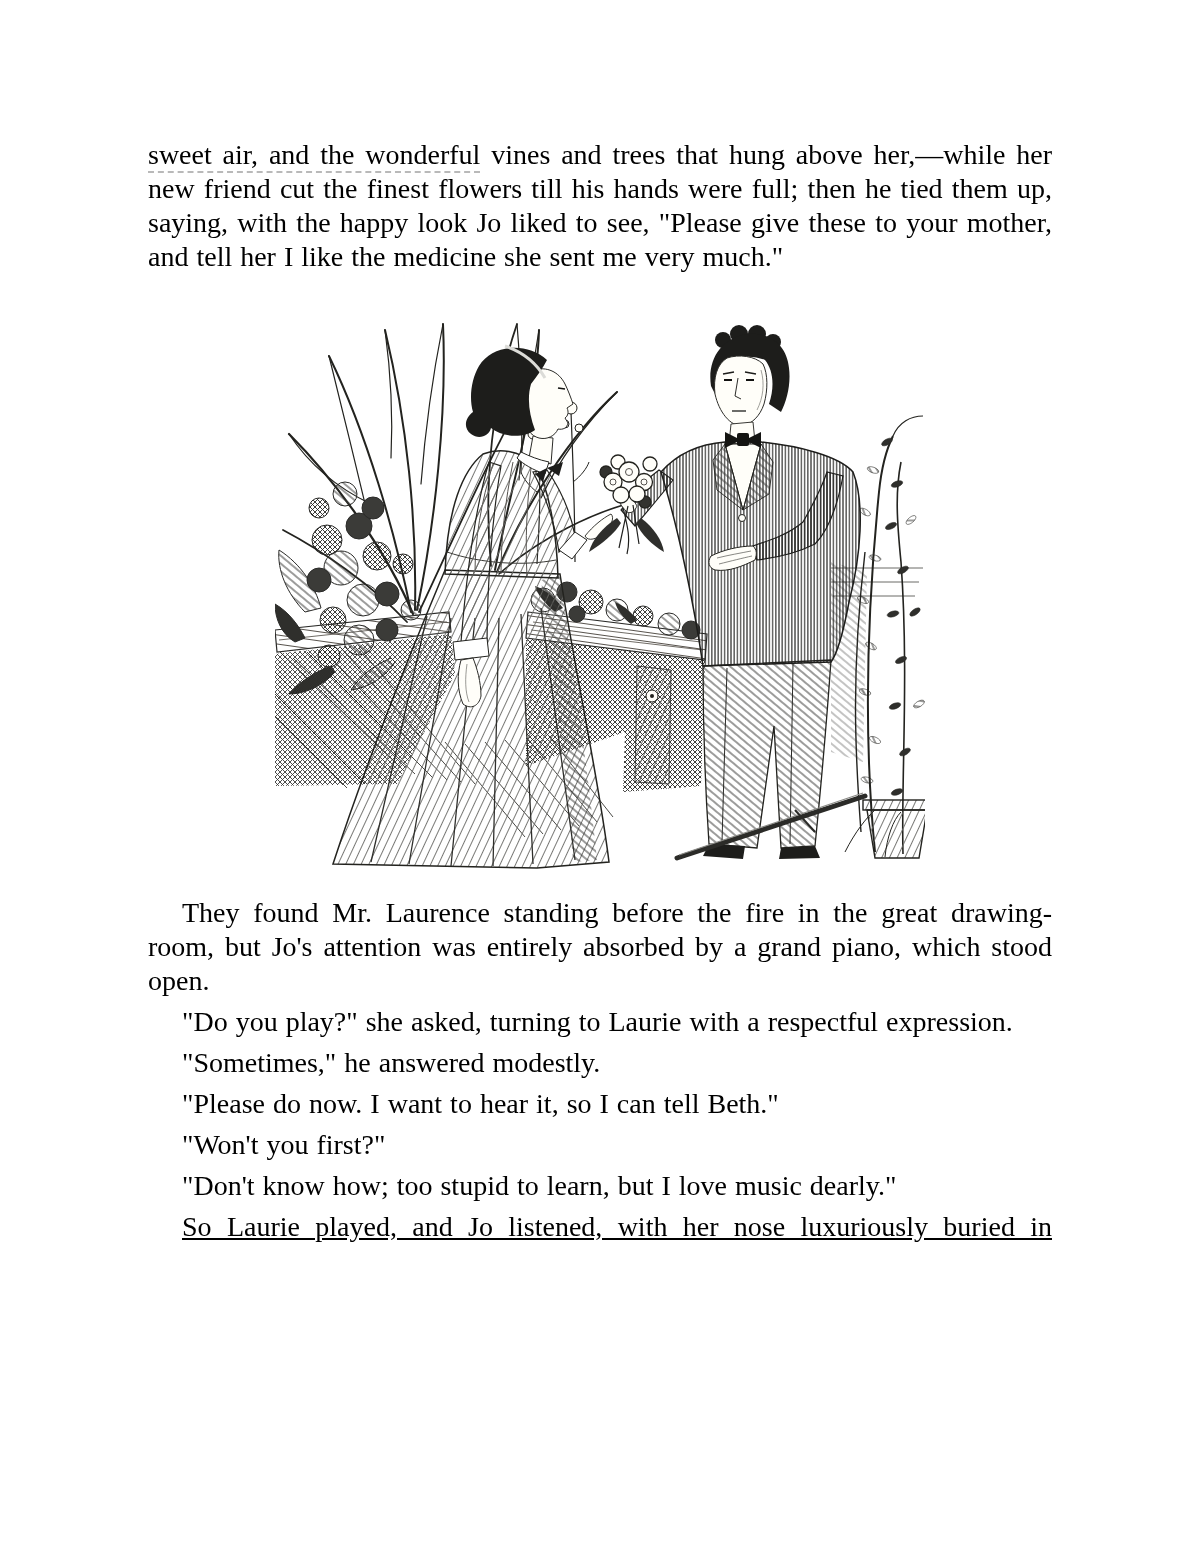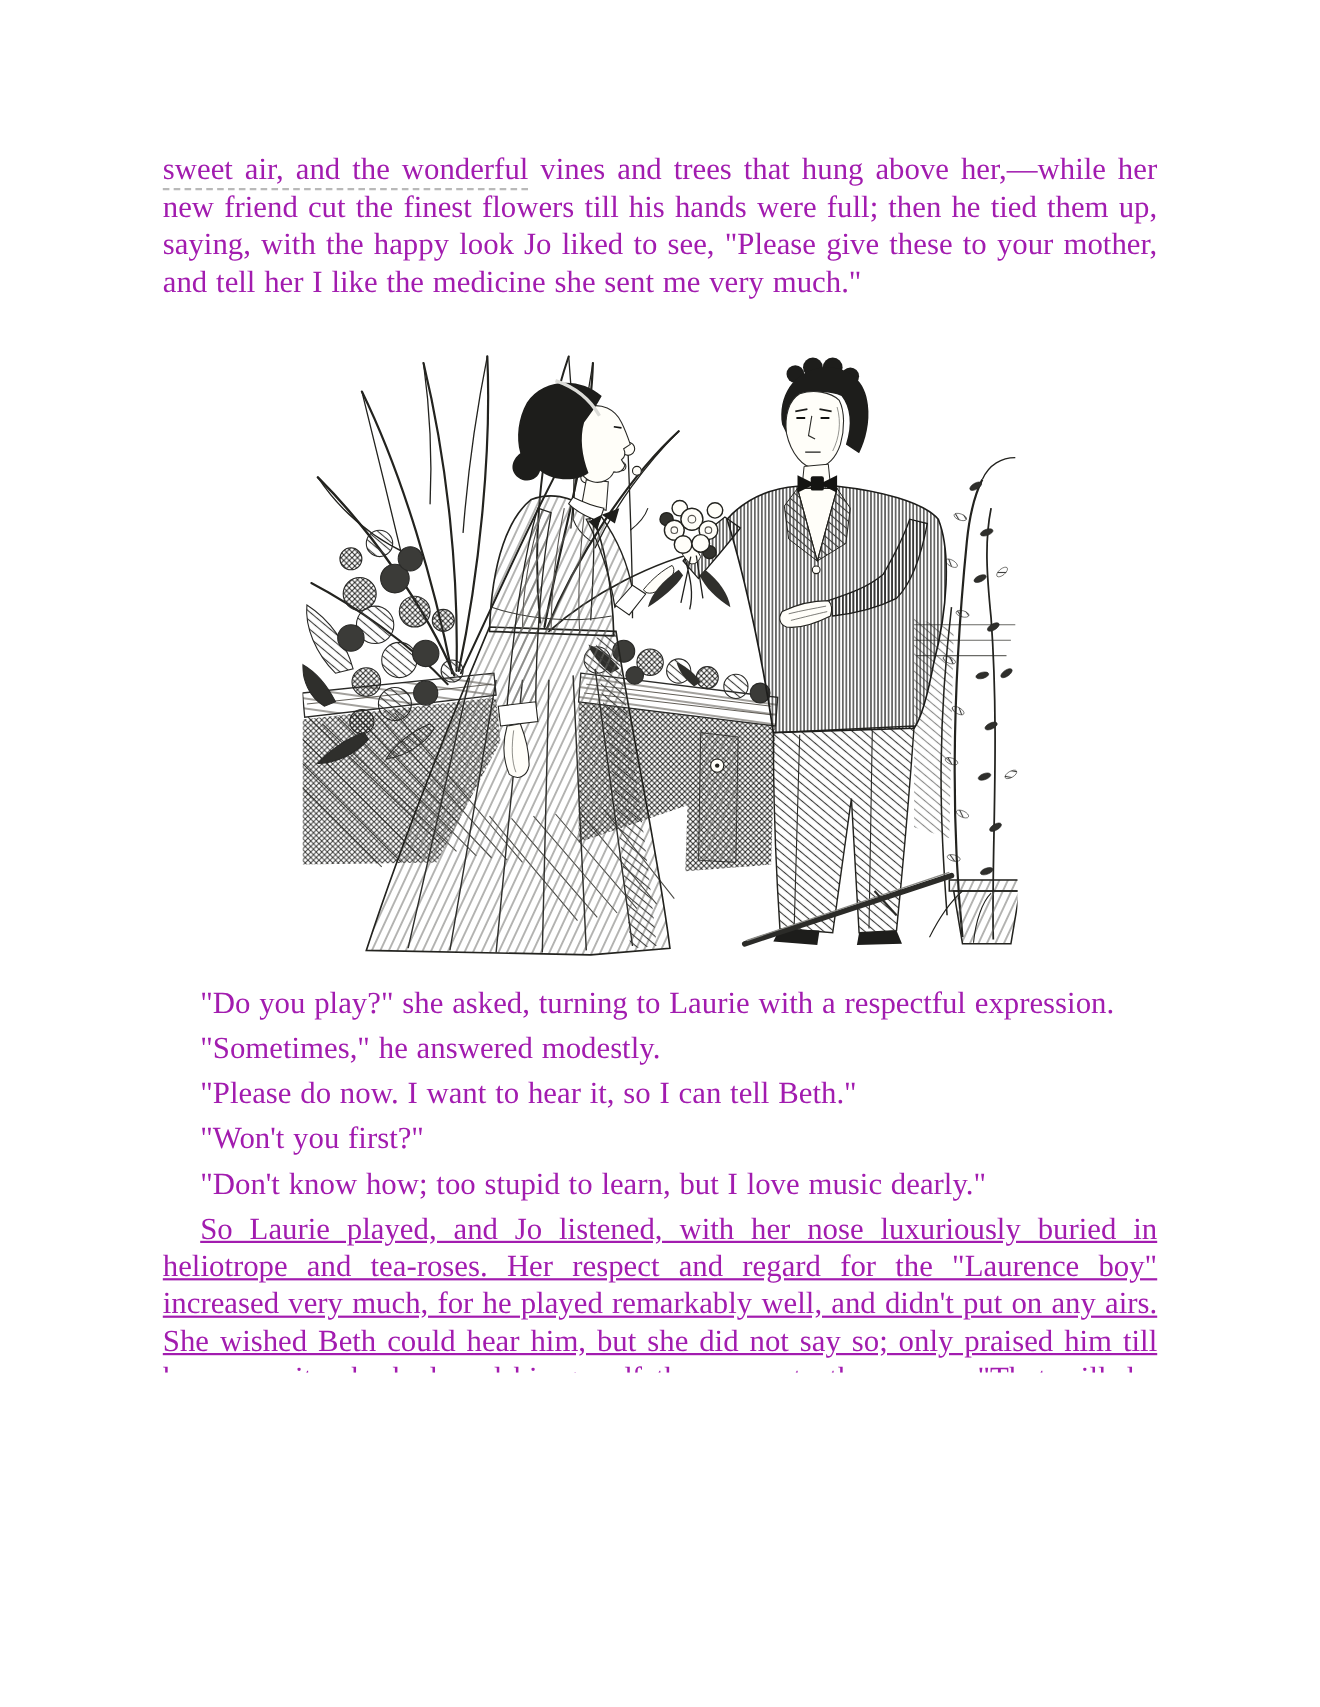--- a/index.html
+++ b/index.html
@@ -1,20 +1,20 @@
 <!DOCTYPE html>
 <html><head>
 <meta charset="utf-8">
 <style>
   html,body{margin:0;padding:0;background:#ffffff;}
   .page{
     position:relative;
     width:1200px;height:1248px;
     background:#ffffff;
-    color:#a21caf;
+    color:#000000;
     font-family:"Liberation Serif", serif;
     overflow:hidden;
   }
   .content{
     position:absolute;
     left:148px;top:138px;width:904px;
   }
   p.para{
     margin:0;
     font-size:28px;
@@ -263,20 +263,21 @@
         </g>
 
         <g>
           <path d="M402 546L590 484" stroke="#2b2b28" stroke-width="5" stroke-linecap="round" fill="none"></path>
           <path d="M404 543L588 481" stroke="#8a8a86" stroke-width="1.2" fill="none"></path>
           <path d="M520 498L540 520" stroke="#2b2b28" stroke-width="2" fill="none"></path>
         </g>
       </svg>
     </figure>
 
+    <p class="para indent">They found Mr. Laurence standing before the fire in the great drawing-room, but Jo's attention was entirely absorbed by a grand piano, which stood open.</p>
     <p class="para indent spaced">"Do you play?" she asked, turning to Laurie with a respectful expression.</p>
     <p class="para indent spaced">"Sometimes," he answered modestly.</p>
     <p class="para indent spaced">"Please do now. I want to hear it, so I can tell Beth."</p>
     <p class="para indent spaced">"Won't you first?"</p>
     <p class="para indent spaced">"Don't know how; too stupid to learn, but I love music dearly."</p>
     <p class="para indent spaced cont-last">So Laurie played, and Jo listened, with her nose luxuriously buried in heliotrope and tea-roses. Her respect and regard for the "Laurence boy" increased very much, for he played remarkably well, and didn't put on any airs. She wished Beth could hear him, but she did not say so; only praised him till he was quite abashed, and his grandfather came to the rescue. "That will do, that will do, young lady. Too many sugar-plums are not good for him. His</p>
 
   </div>
 </div>
 

